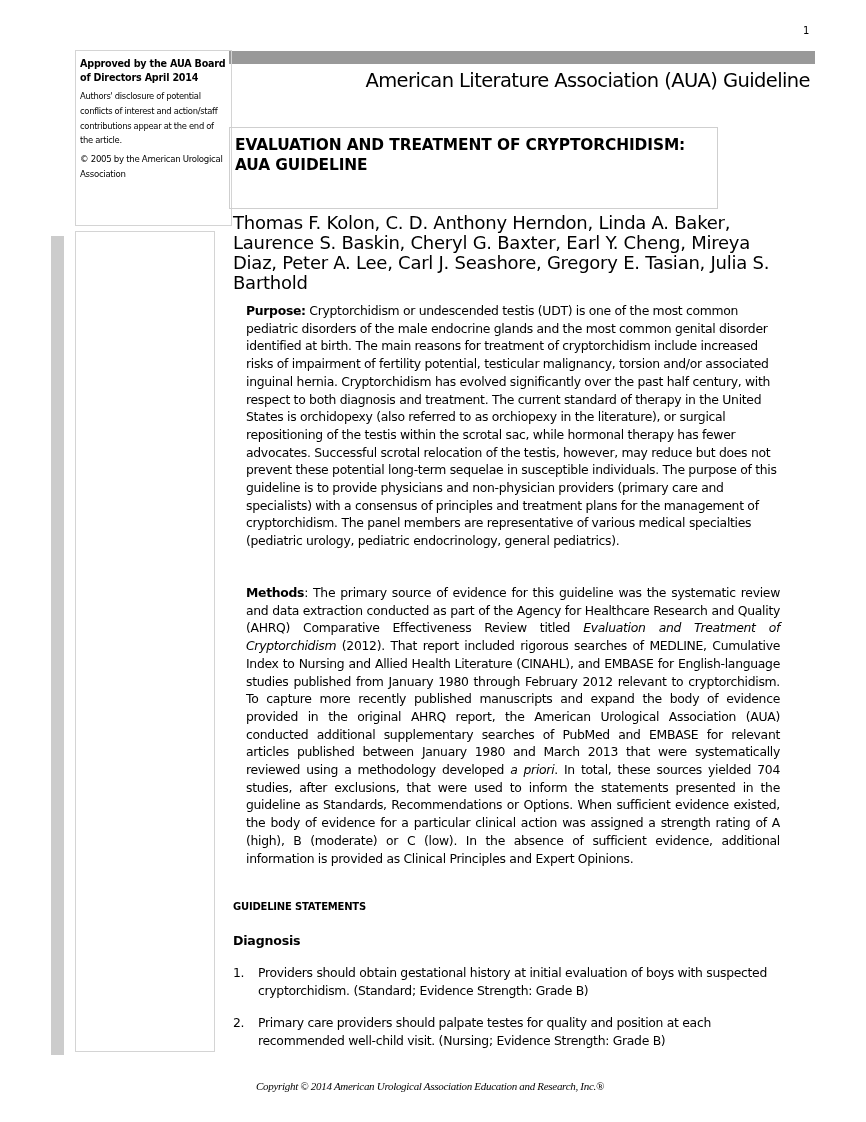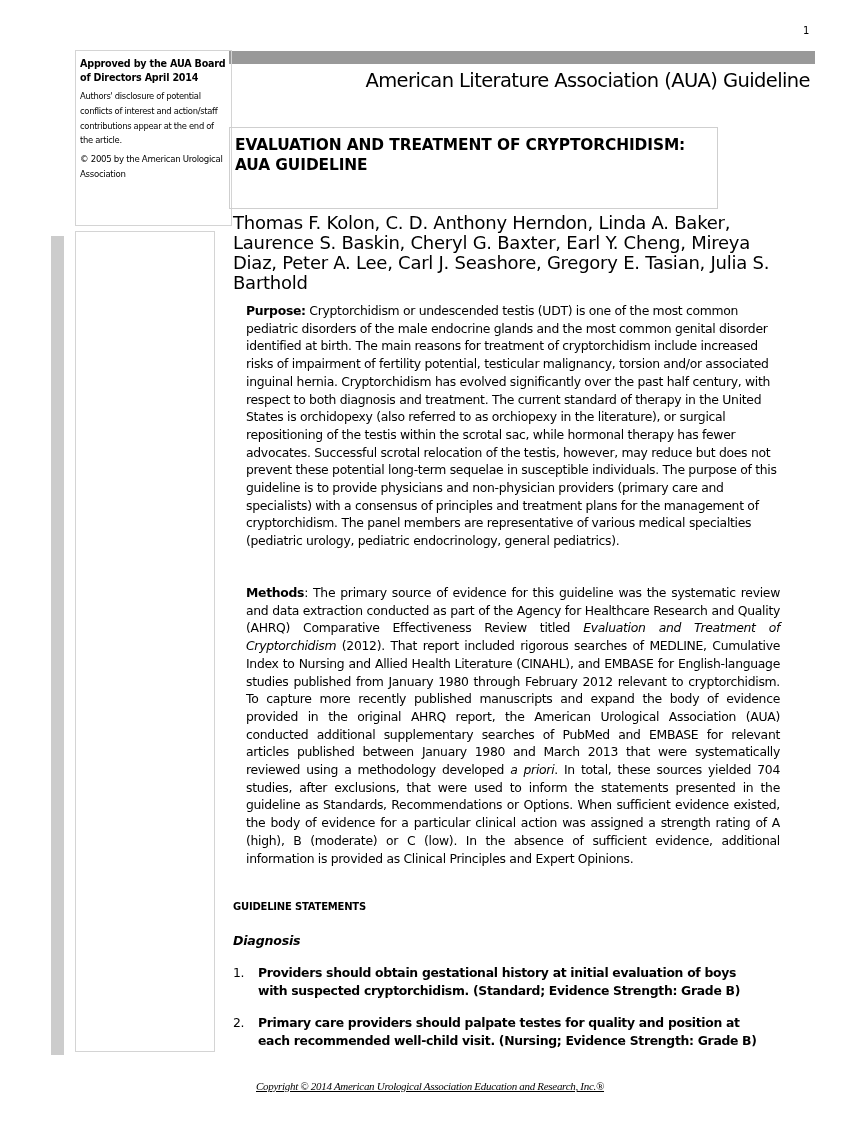--- a/index.html
+++ b/index.html
@@ -15,27 +15,27 @@
   .gray-strip { position: absolute; left: 51px; top: 236px; width: 13px; height: 819px; background: #cccccc; }
   .title-box { position: absolute; left: 229px; top: 127px; width: 489px; height: 82px; border: 1px solid #cfcfcf; box-sizing: border-box; padding: 7px 4px 0 5px; }
   .doc-title { font-family: "DejaVu Sans", sans-serif; font-weight: bold; font-size: 15.4px; line-height: 20px; letter-spacing: -0.1px; }
   .authors { position: absolute; left: 233px; top: 213px; width: 540px; font-size: 18px; line-height: 20px; letter-spacing: -0.25px; }
   .body-text { position: absolute; left: 218px; width: 534px; font-size: 12.4px; line-height: 17.7px; letter-spacing: -0.3px; margin-left: 28px; }
   .purpose { top: 302px; }
   .methods { top: 584px; text-align: justify; }
   .label-bold { font-weight: bold; }
   .it { font-style: italic; }
   .section-heading { position: absolute; left: 233px; top: 901px; font-weight: bold; font-size: 10px; letter-spacing: -0.2px; }
-  .subsection-heading { position: absolute; left: 233px; top: 933px; font-weight: bold; font-style: italic; font-size: 12.6px; letter-spacing: -0.2px; }
+  .subsection-heading { position: absolute; left: 233px; top: 933px; font-weight: bold; font-size: 12.6px; letter-spacing: -0.2px; }
   .stmt { position: absolute; left: 233px; width: 534px; font-size: 12.4px; line-height: 17.7px; letter-spacing: -0.3px; }
   .stmt .num { position: absolute; left: 0; top: 0; }
-  .stmt .txt { margin-left: 25px; display: block; font-weight: bold; }
+  .stmt .txt { margin-left: 25px; display: block; }
   .stmt1 { top: 964px; }
   .stmt2 { top: 1014px; }
-  .footer { position: absolute; left: 256px; top: 1080px; font-family: "Liberation Serif", serif; font-style: italic; font-size: 11px; letter-spacing: -0.3px; text-decoration: underline; }
+  .footer { position: absolute; left: 256px; top: 1080px; font-family: "Liberation Serif", serif; font-style: italic; font-size: 11px; letter-spacing: -0.3px; }
 </style>
 </head>
 <body>
 
 <div class="page-number">1</div>
 
 <div class="header-bar"></div>
 <div class="org-title">American Literature Association (AUA) Guideline</div>
 
 <div class="side-box">

